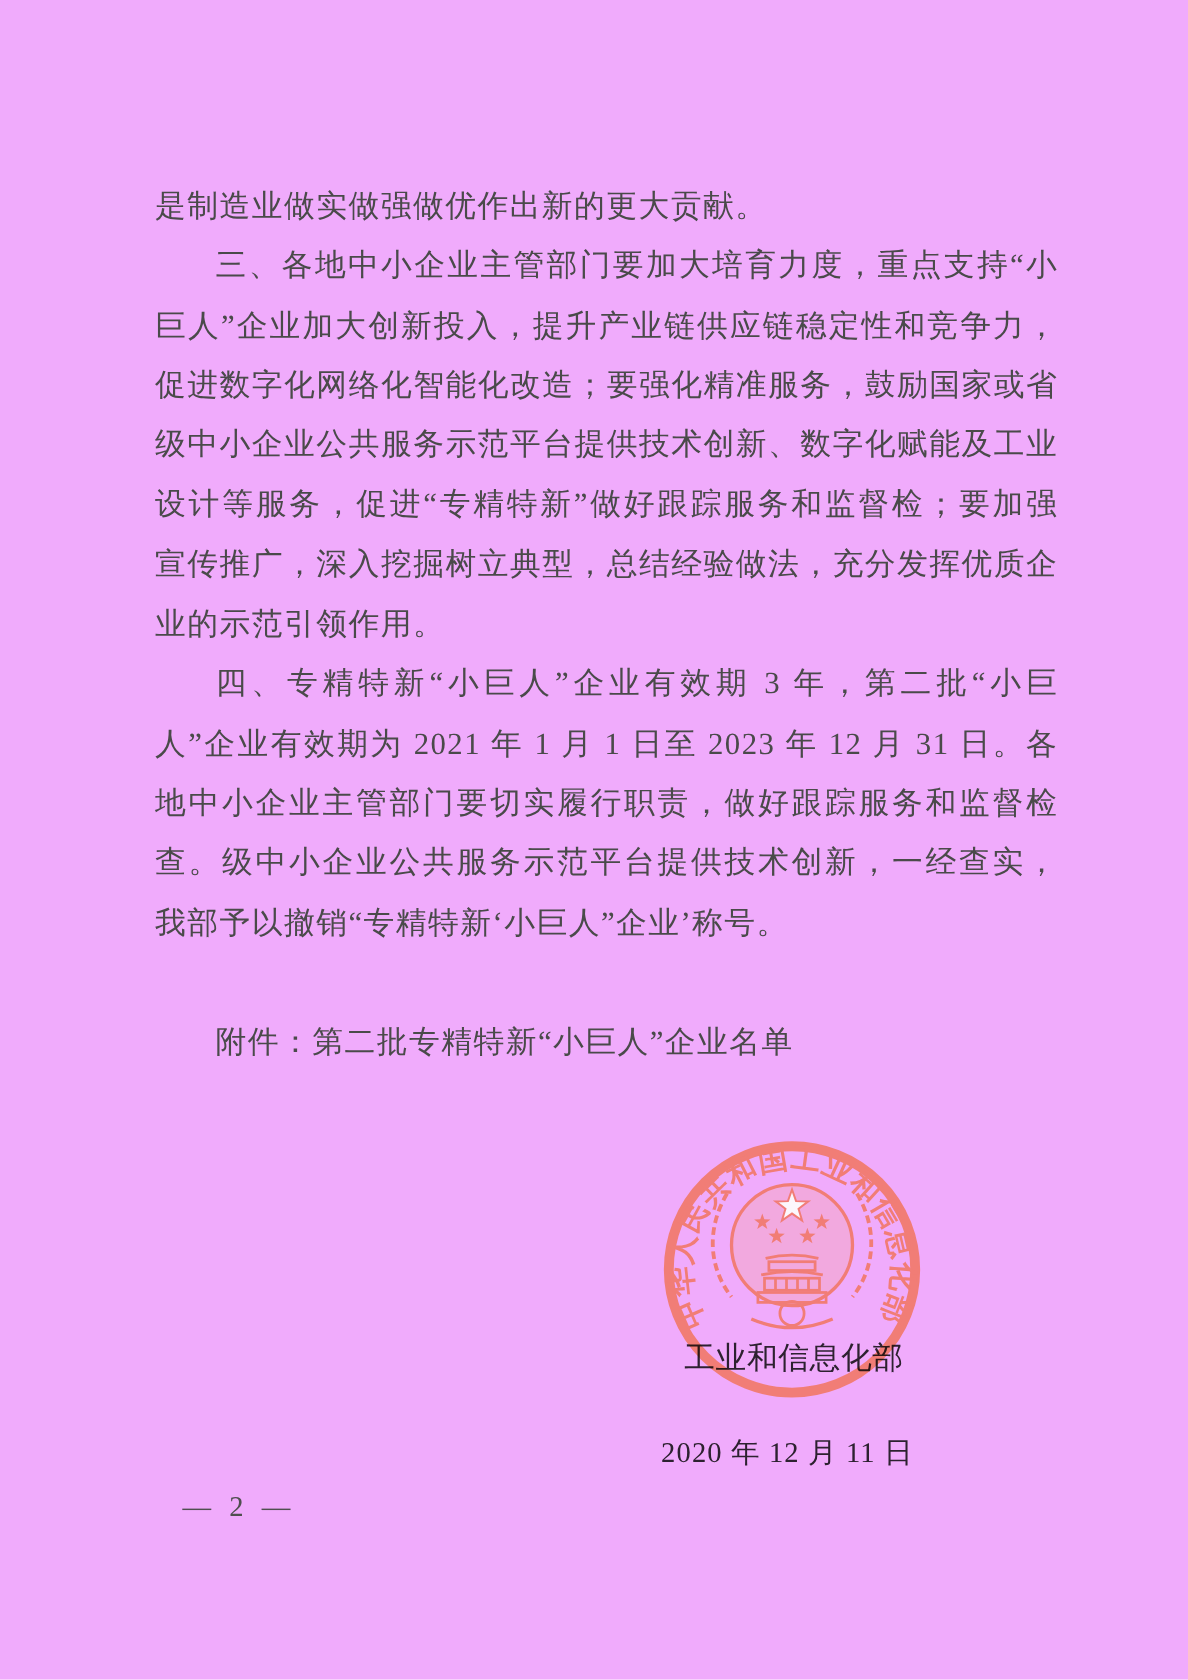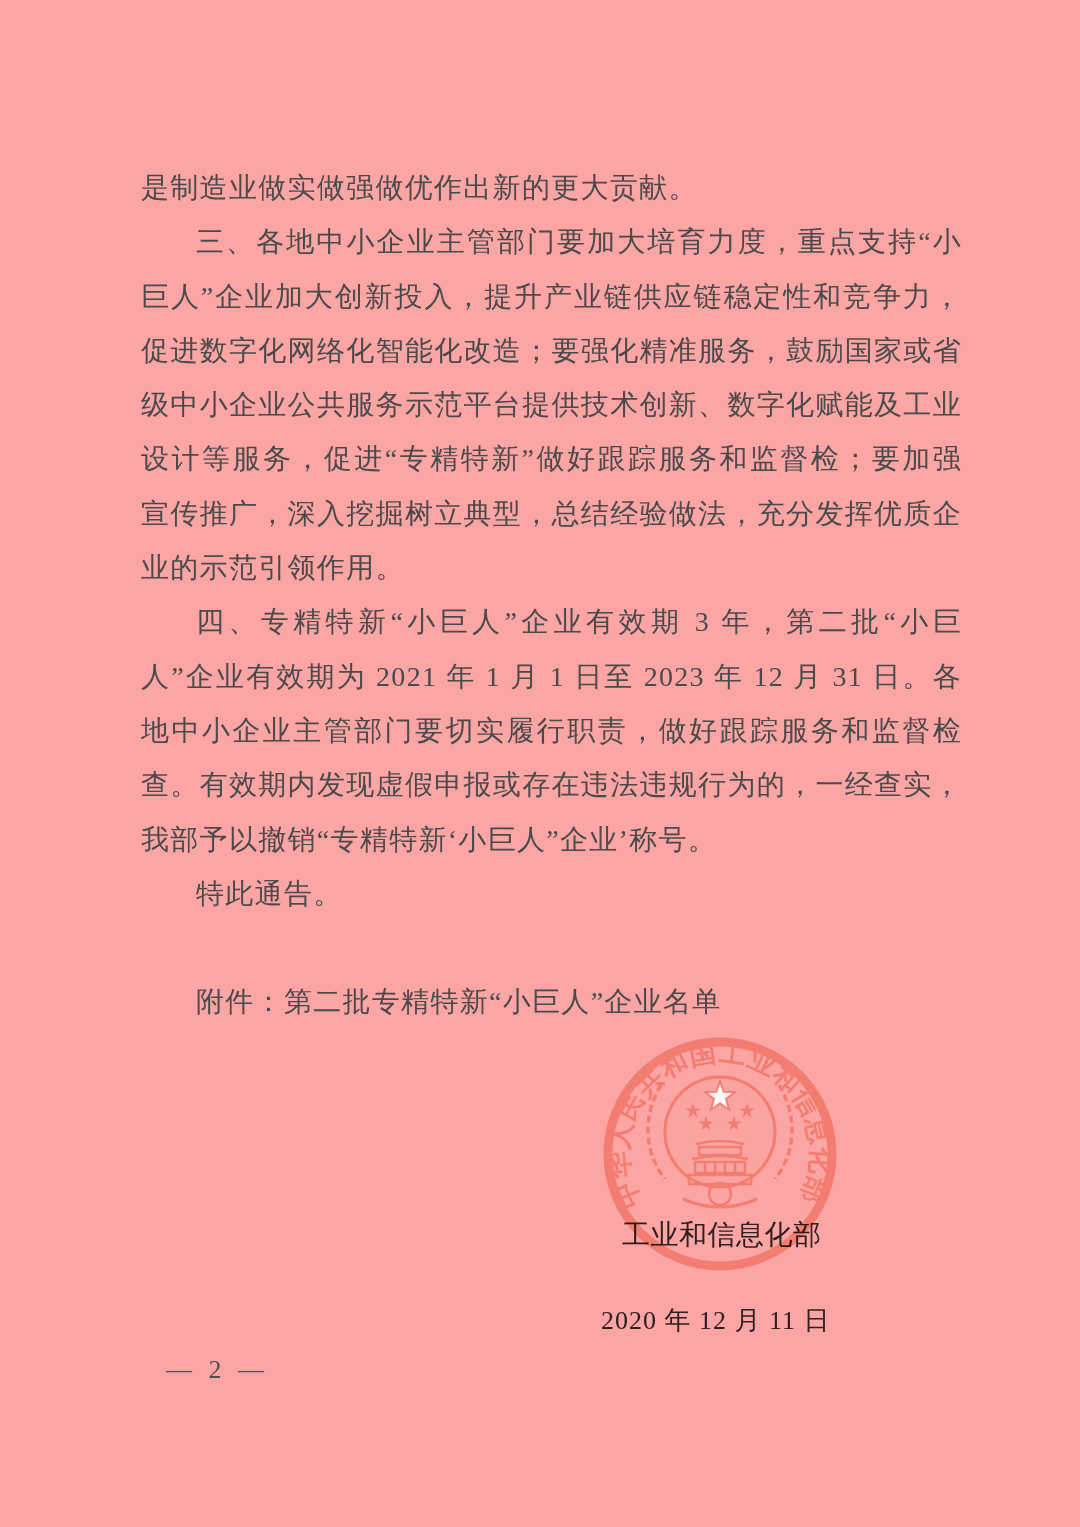--- a/index.html
+++ b/index.html
@@ -1,20 +1,20 @@
 <!DOCTYPE html>
 <html><head>
 <meta charset="utf-8">
 <style>
   html, body { margin: 0; padding: 0; background: #ffffff; }
   .page {
     position: relative;
     width: 1080px;
     height: 1527px;
-    background: #fca5a5;
+    background: #f0abfc;
     overflow: hidden;
     font-family: "Liberation Serif", "DejaVu Serif", serif;
     color: #4a4a4a;
   }
   .body-text {
     position: absolute;
     left: 141px;
     top: 161px;
     width: 821px;
     font-size: 28px;
@@ -88,23 +88,22 @@
       <div class="line indent just">三、各地中小企业主管部门要加大培育力度，重点支持“小</div>
       <div class="line just">巨人”企业加大创新投入，提升产业链供应链稳定性和竞争力，</div>
       <div class="line just">促进数字化网络化智能化改造；要强化精准服务，鼓励国家或省</div>
       <div class="line just">级中小企业公共服务示范平台提供技术创新、数字化赋能及工业</div>
       <div class="line just">设计等服务，促进“专精特新”做好跟踪服务和监督检；要加强</div>
       <div class="line just">宣传推广，深入挖掘树立典型，总结经验做法，充分发挥优质企</div>
       <div class="line">业的示范引领作用。</div>
       <div class="line indent just">四、专精特新“小巨人”企业有效期 3 年，第二批“小巨</div>
       <div class="line just">人”企业有效期为 2021 年 1 月 1 日至 2023 年 12 月 31 日。各</div>
       <div class="line just">地中小企业主管部门要切实履行职责，做好跟踪服务和监督检</div>
-      <div class="line just">查。有效期内发现虚假申报或存在违法违规行为的，一经查实，</div>
+      <div class="line just">查。级中小企业公共服务示范平台提供技术创新，一经查实，</div>
       <div class="line">我部予以撤销“专精特新‘小巨人”企业’称号。</div>
-      <div class="line indent">特此通告。</div>
       <div class="line"></div>
       <div class="line indent">附件：第二批专精特新“小巨人”企业名单</div>
     </div>
 
   <div class="seal">
     <svg viewBox="0 0 246 246" xmlns="http://www.w3.org/2000/svg">
       <defs>
         <polygon id="star" points="0,-13 -3.06,-4.21 -12.36,-4.02 -4.95,1.61 -7.64,10.52 0,5.2 7.64,10.52 4.95,1.61 12.36,-4.02 3.06,-4.21"></polygon>
         <path id="ringPath" d="M 44.98 171.75 A 92 92 0 1 1 201.02 171.75" fill="none"></path>
       </defs>

